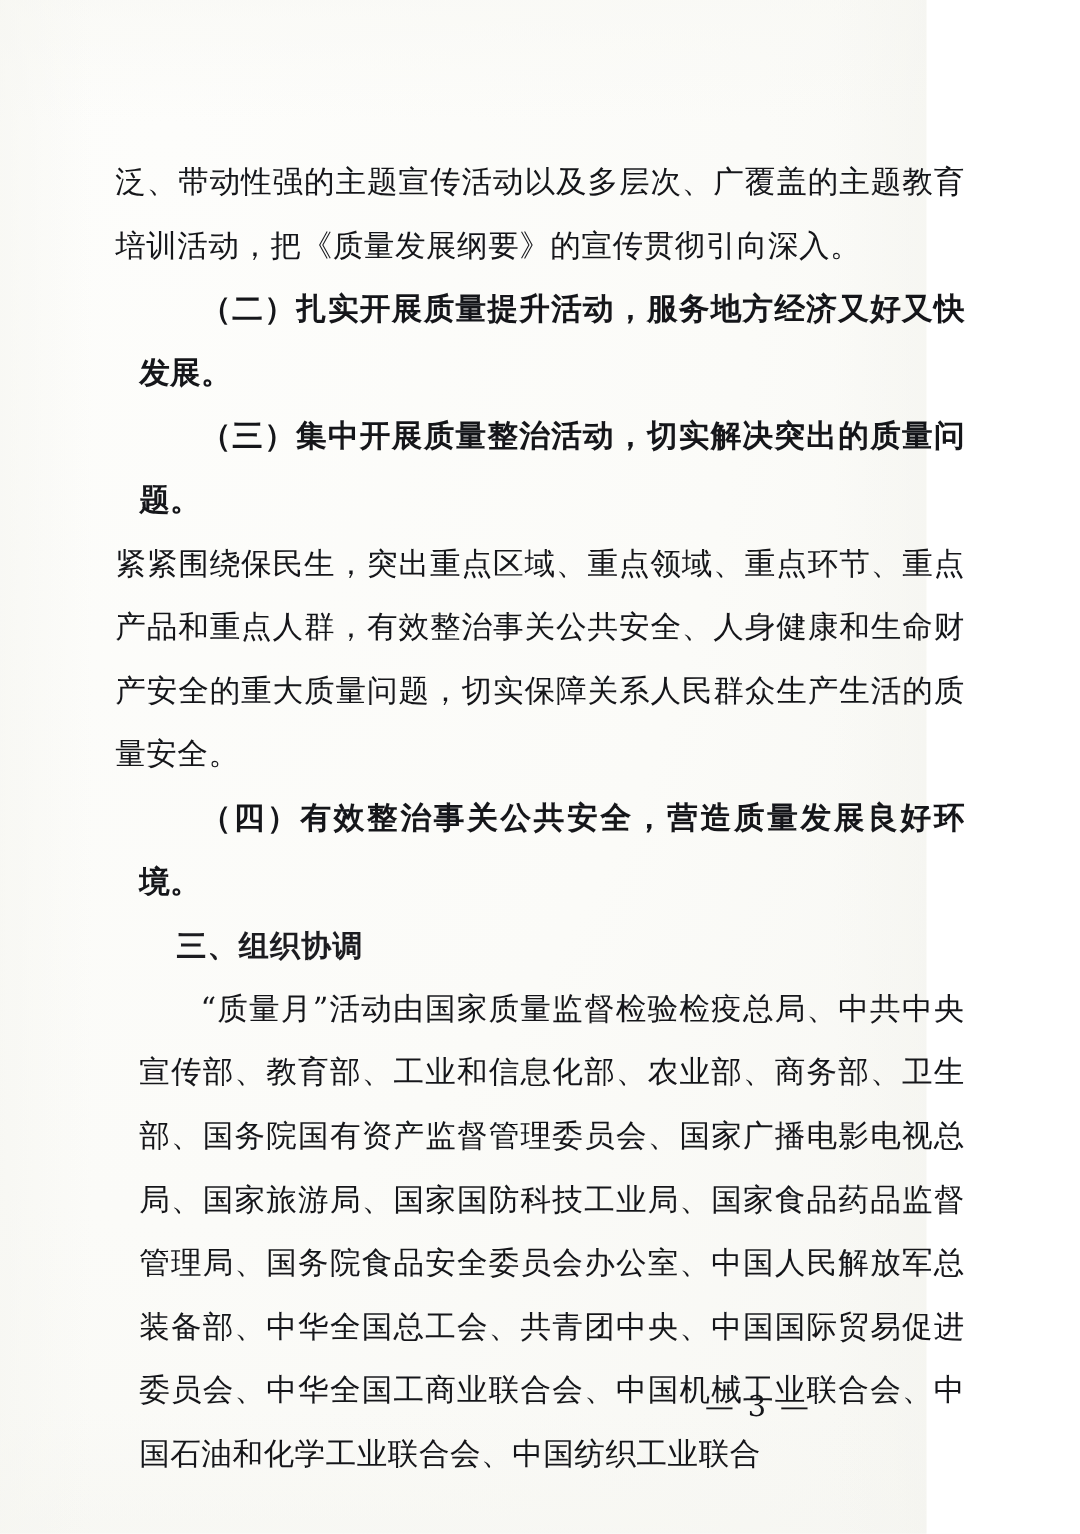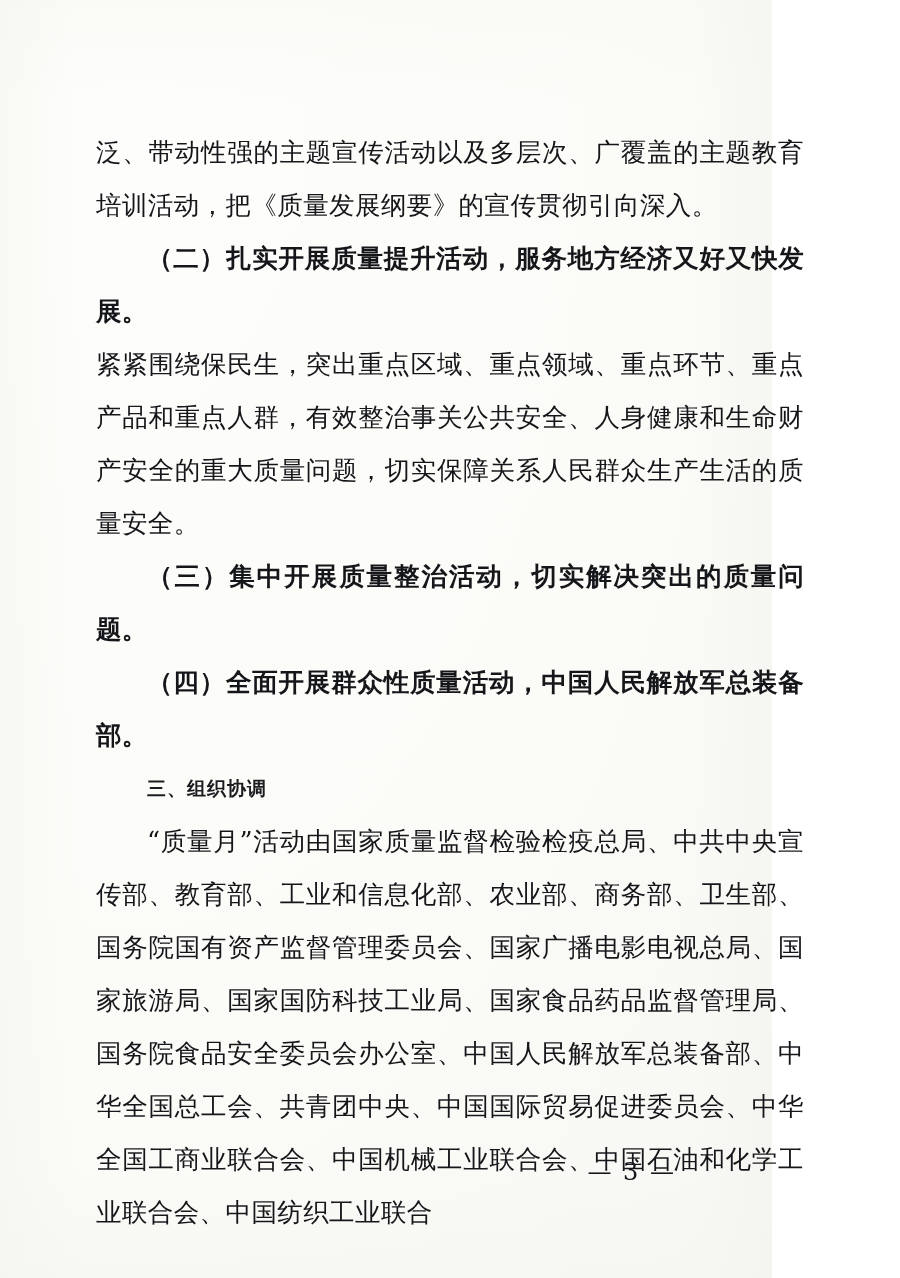--- a/index.html
+++ b/index.html
@@ -43,27 +43,28 @@
     font-size: 25.5px;
     line-height: 53px;
     letter-spacing: 0.4px;
     text-align: justify;
     text-justify: inter-character;
     color: #15161a;
     font-family: "DejaVu Serif", "Liberation Serif", serif;
   }
   p.indent {
     text-indent: 51px;
+    margin-left: 20px;
   }
   p.heading {
     font-weight: bold;
     letter-spacing: 0.2px;
   }
   .section-title {
-    font-size: 19px;
+    font-size: 25px;
     line-height: 53px;
     font-weight: bold;
     text-indent: 51px;
     margin: 0;
     letter-spacing: 1px;
     font-family: "DejaVu Sans", "Liberation Sans", sans-serif;
   }
   .page-number {
     position: absolute;
     right: 96px;
@@ -80,25 +81,25 @@
 <div class="page">
   <div class="paper-tint"></div>
 
   <div class="content">
 
     <p class="para">泛、带动性强的主题宣传活动以及多层次、广覆盖的主题教育培训活动，把《质量发展纲要》的宣传贯彻引向深入。</p>
 
     <p class="para indent heading">（二）扎实开展质量提升活动，服务地方经济又好又快发展。</p>
 
 
+    <p class="para indent heading">（三）集中开展质量整治活动，切实解决突出的质量问题。</p>
+
     <p class="para">紧紧围绕保民生，突出重点区域、重点领域、重点环节、重点产品和重点人群，有效整治事关公共安全、人身健康和生命财产安全的重大质量问题，切实保障关系人民群众生产生活的质量安全。</p>
 
-    <p class="para indent heading">（三）集中开展质量整治活动，切实解决突出的质量问题。</p>
-
-    <p class="para indent heading">（四）全面开展群众性质量活动，中国人民解放军总装备部。</p>
+    <p class="para indent heading">（四）有效整治事关公共安全，营造质量发展良好环境。</p>
 
 
     <p class="section-title">三、组织协调</p>
 
     <p class="para indent">“质量月”活动由国家质量监督检验检疫总局、中共中央宣传部、教育部、工业和信息化部、农业部、商务部、卫生部、国务院国有资产监督管理委员会、国家广播电影电视总局、国家旅游局、国家国防科技工业局、国家食品药品监督管理局、国务院食品安全委员会办公室、中国人民解放军总装备部、中华全国总工会、共青团中央、中国国际贸易促进委员会、中华全国工商业联合会、中国机械工业联合会、中国石油和化学工业联合会、中国纺织工业联合</p>
 
   </div>
 
   <div class="page-number">— 3 —</div>
 </div>

